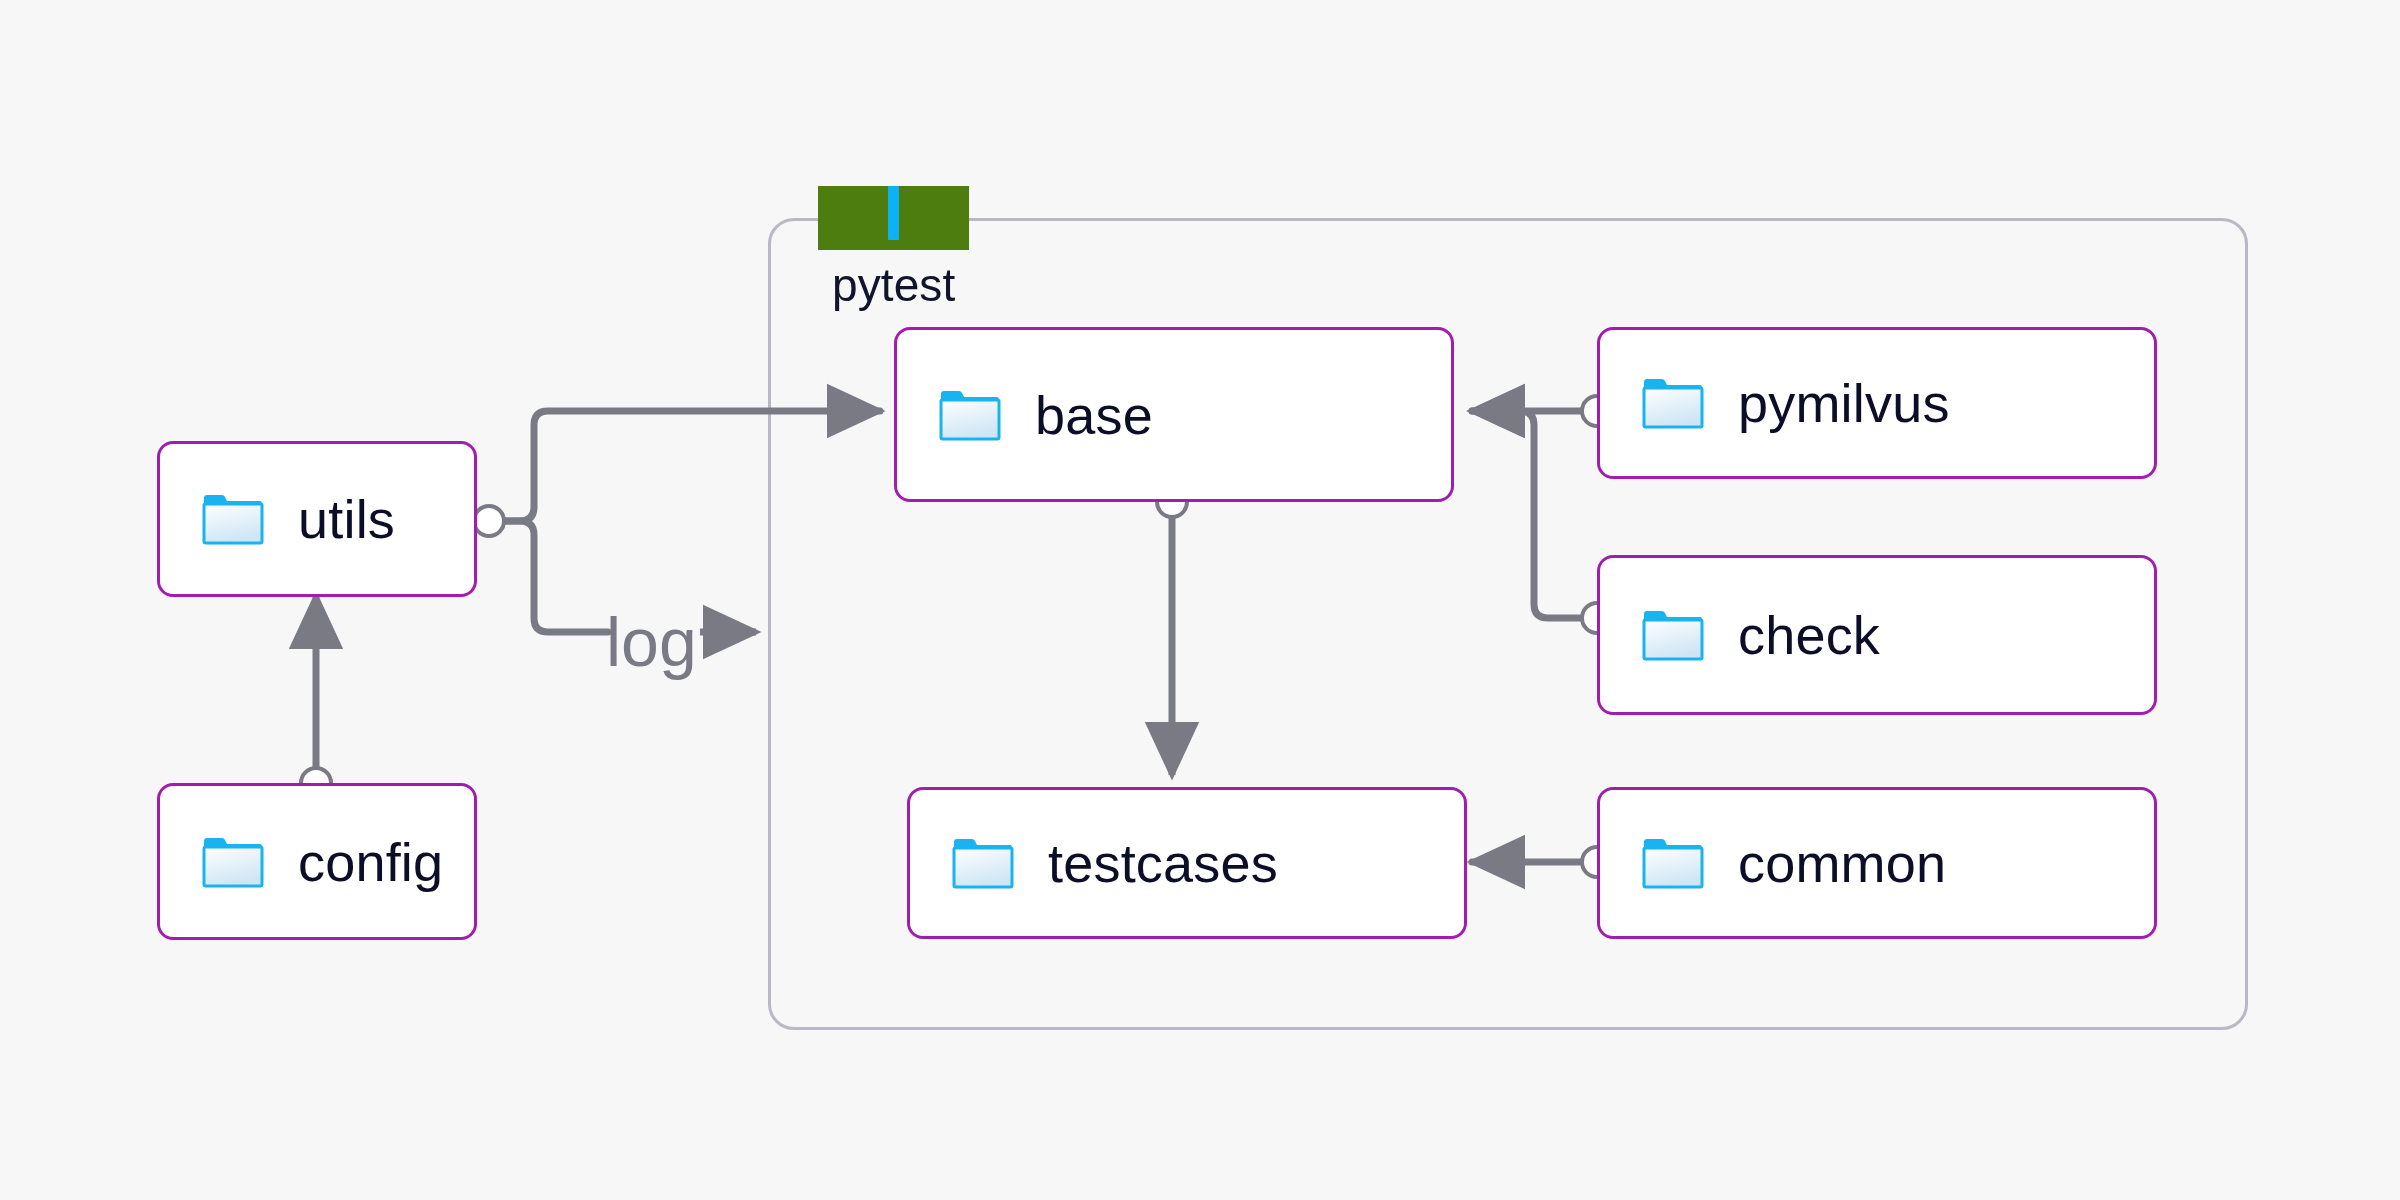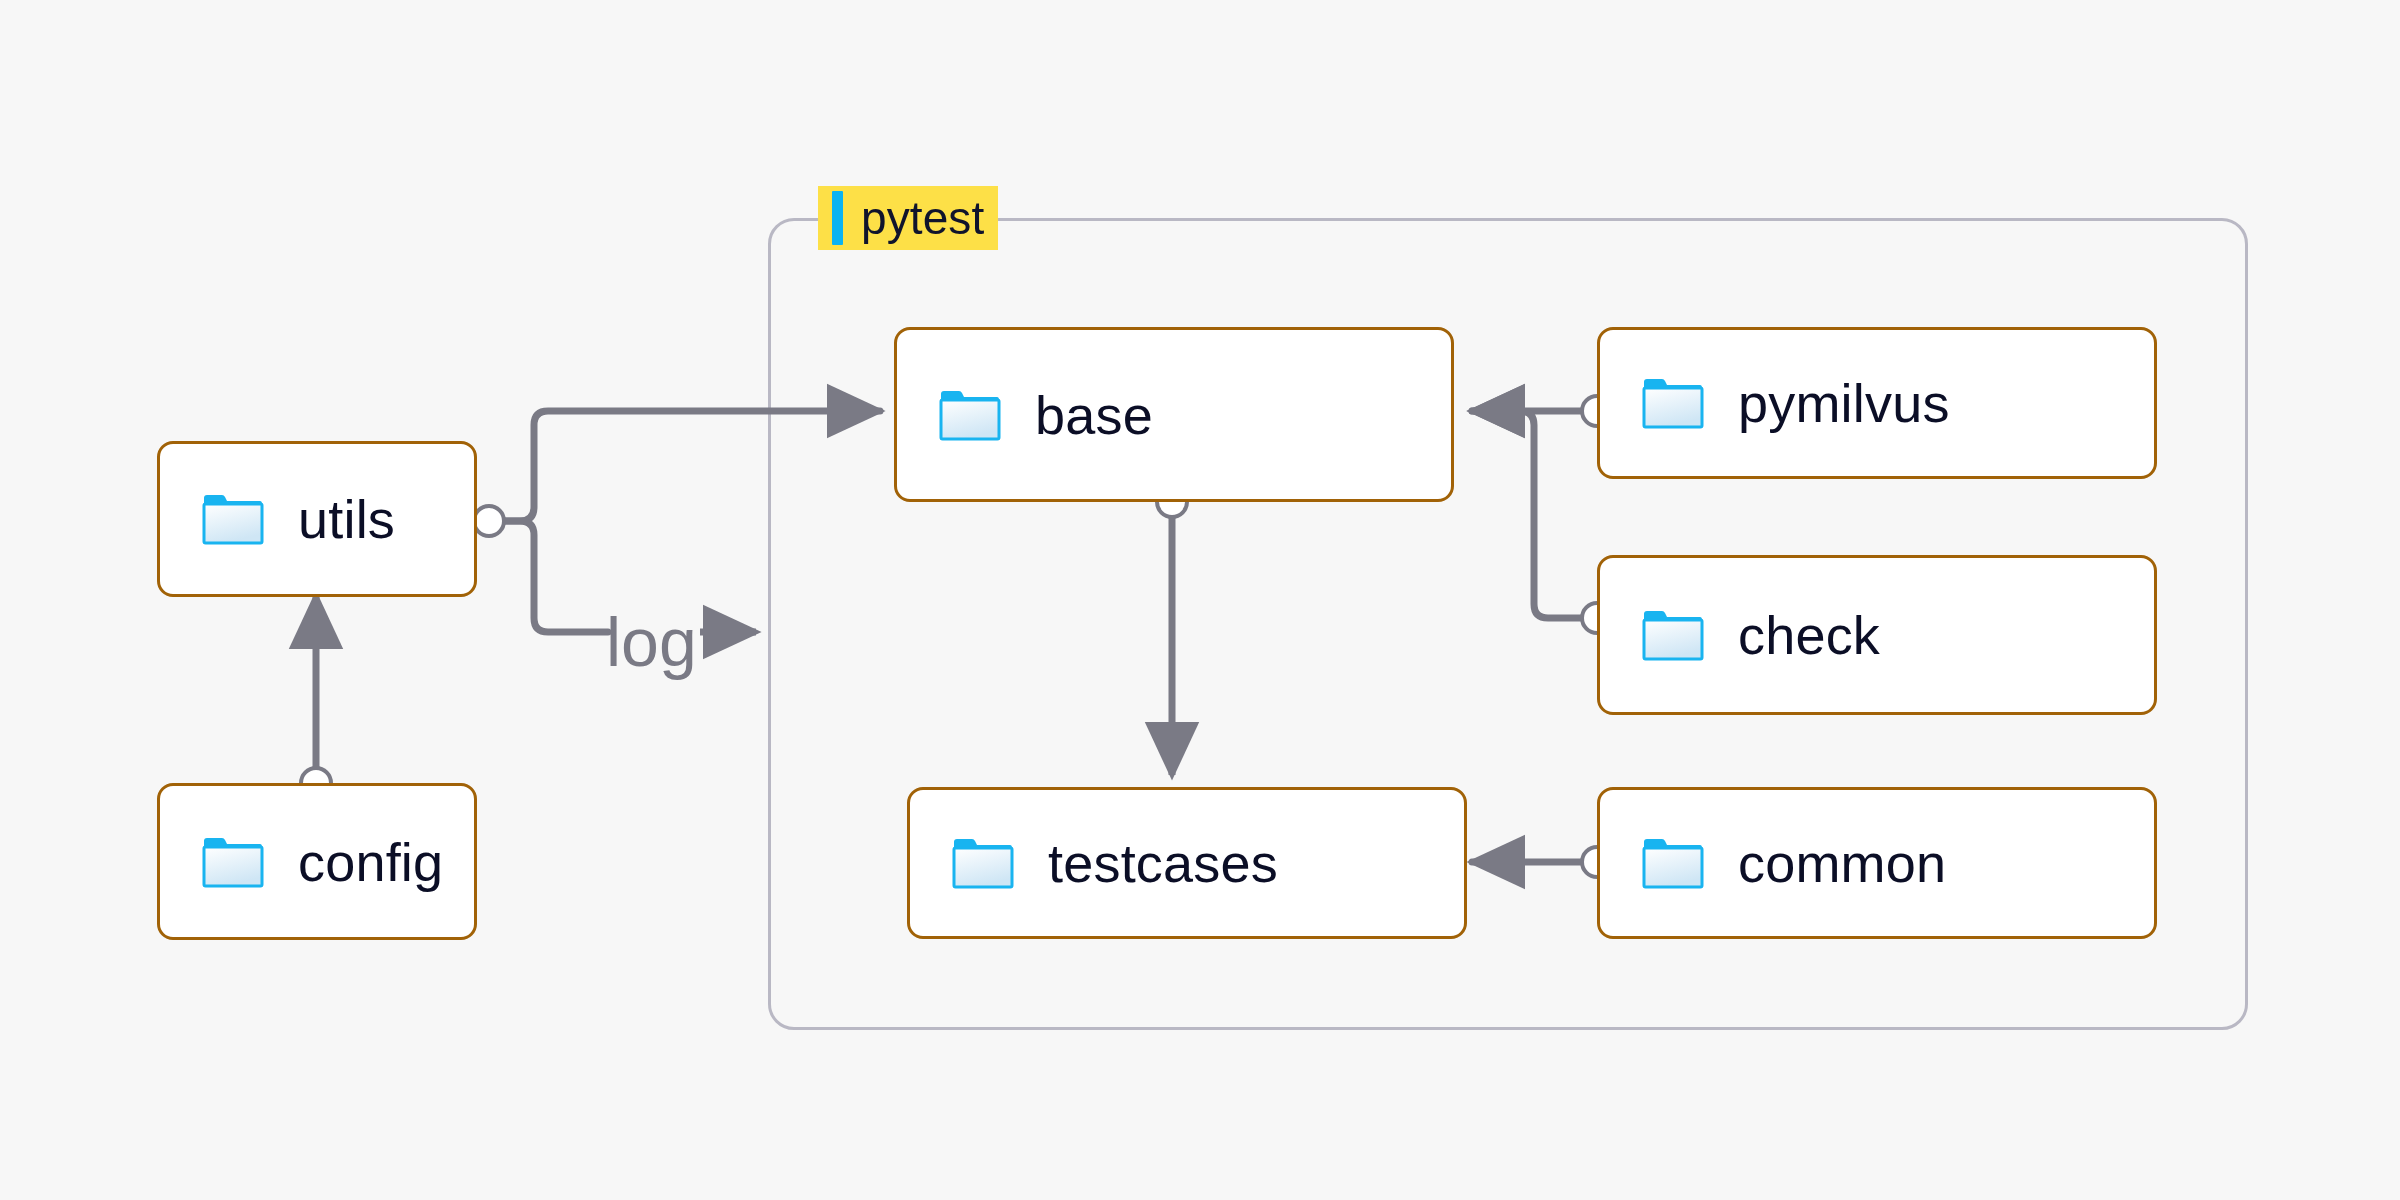--- a/index.html
+++ b/index.html
@@ -25,44 +25,45 @@
     box-sizing: border-box;
     border: 3px solid #b9b8c4;
     border-radius: 26px;
     background: transparent;
   }
   .group-label-wrap {
     position: absolute;
     display: flex;
     align-items: center;
     gap: 18px;
-    background: #fde047;
+    background: #4d7c0f;
     padding: 0 14px;
     height: 64px;
+    flex-direction: column;
   }
   .group-accent-bar {
     width: 11px;
     height: 54px;
     background: #0bb3f2;
     border-radius: 1px;
     flex: none;
   }
   .group-label-text {
     font-size: 46px;
     color: #10142c;
     letter-spacing: 0.1px;
     white-space: nowrap;
   }
 
   
   .node {
     position: absolute;
     box-sizing: border-box;
     background: #ffffff;
-    border: 3px solid #a16207;
+    border: 3px solid #a21caf;
     border-radius: 16px;
     display: flex;
     align-items: center;
     padding-left: 42px;
     gap: 34px;
   }
   .node-label {
     font-size: 54px;
     color: #0b0e26;
     letter-spacing: 0.2px;

